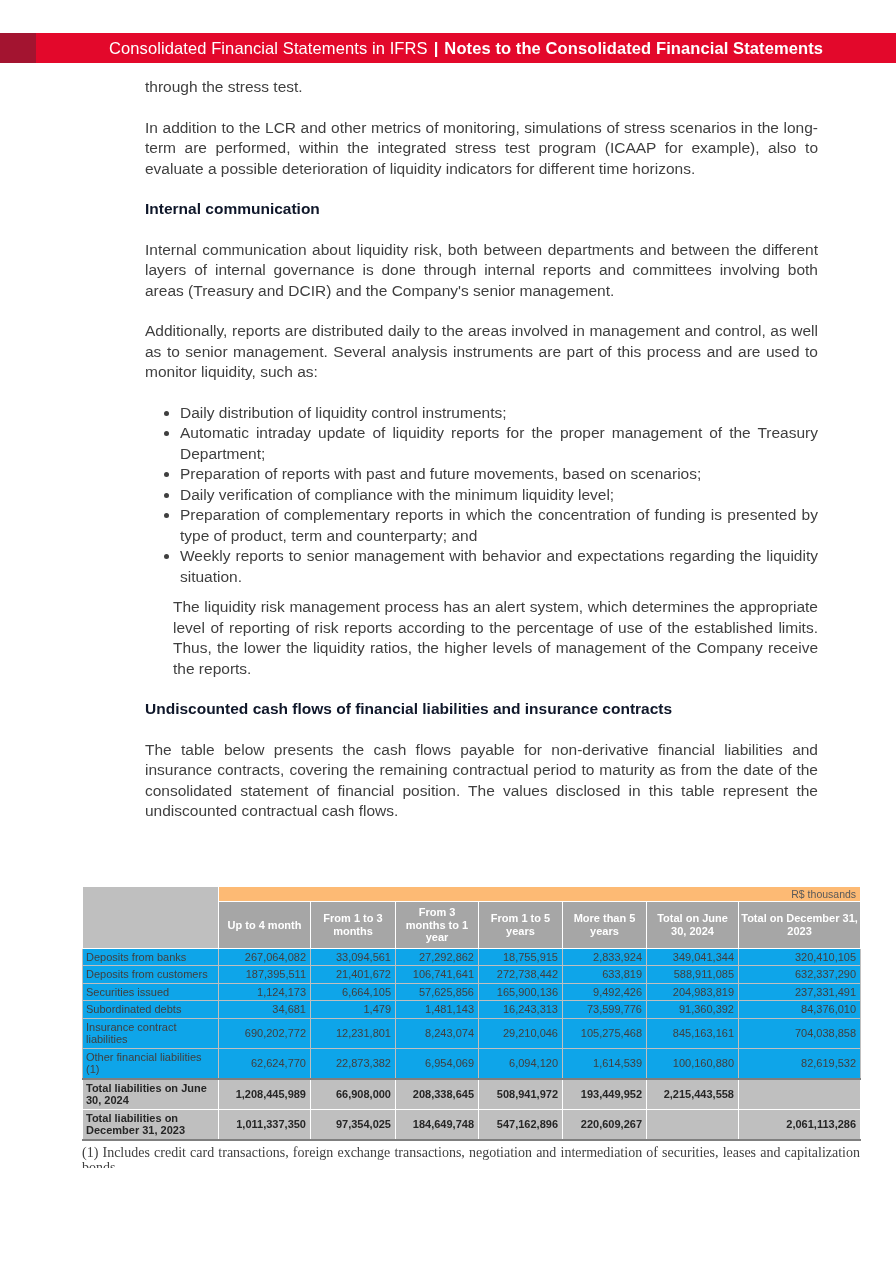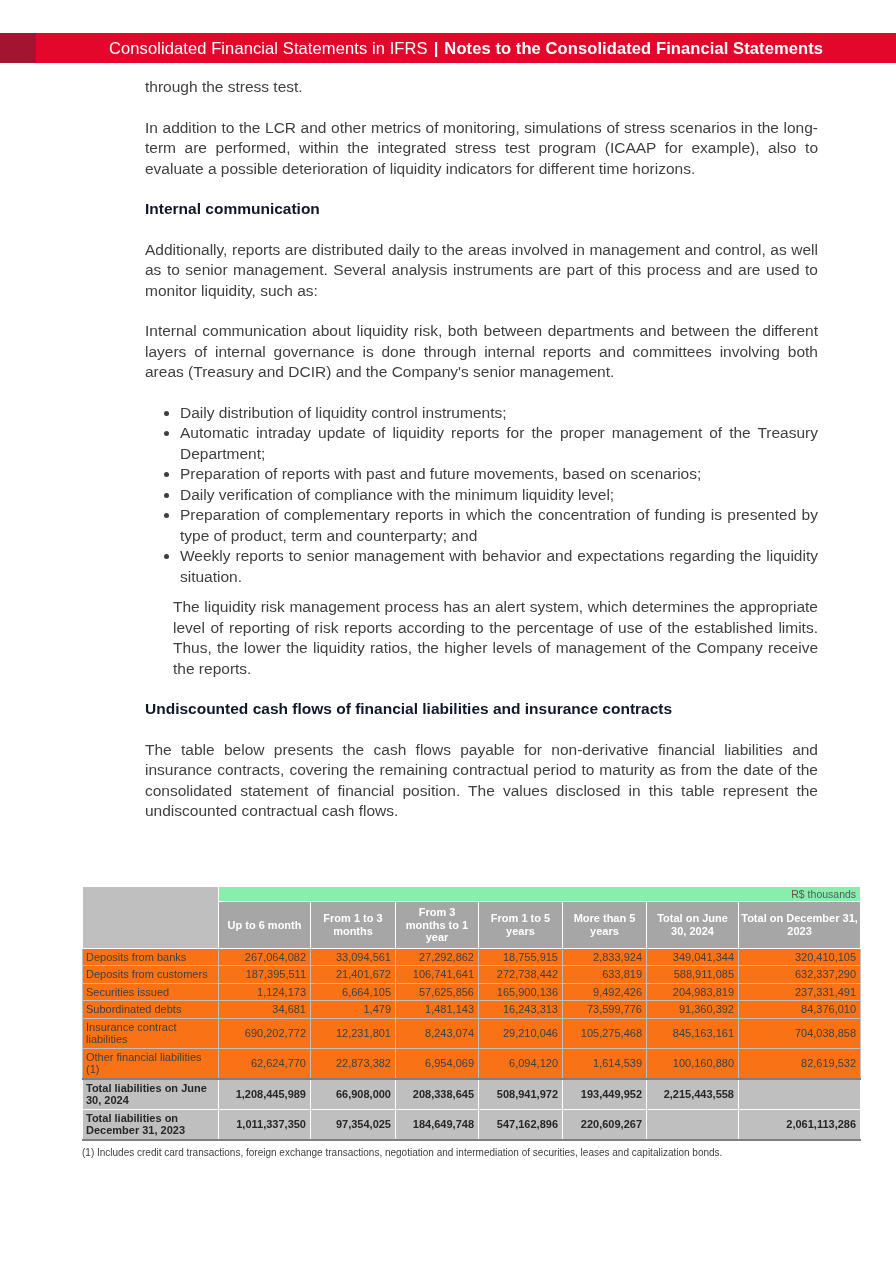--- a/index.html
+++ b/index.html
@@ -22,30 +22,30 @@
   .body-text p.after-list { margin-top:10px;margin-left:28px; }
   .body-text .subhead { margin-top:20px; font-weight:700; font-size:15.5px; color:#0f172a; text-align:left; }
   ul.bullet-list { margin-top:20px; list-style:disc outside; padding-left:35px; }
   ul.bullet-list li { text-align:justify; }
 
   
   .table-section { position:absolute; top:866px; left:0; width:896px; }
   table.fin-table { border-collapse:collapse; table-layout:fixed; width:778px; margin:20px 0 0 82px; font-size:11px; color:#404040; }
   .fin-table th, .fin-table td { padding:1px 4px; vertical-align:middle; }
   .fin-table .corner { background:#BFBFBF; border:1px solid #ffffff; }
-  .fin-table .currency { background:#86efac; color:#595959; font-weight:400; text-align:right; font-size:10.5px; height:14px; border:1px solid #ffffff; }
+  .fin-table .currency { background:#fdba74; color:#595959; font-weight:400; text-align:right; font-size:10.5px; height:14px; border:1px solid #ffffff; }
   .fin-table .col-head { background:#A6A6A6; color:#ffffff; font-weight:700; text-align:center; line-height:12.5px; padding:4px 2px; border:1px solid #ffffff; height:42px; }
-  .fin-table .data-row td { background:#f97316; border:1px solid #BFBFBF; height:16px; }
+  .fin-table .data-row td { background:#0ea5e9; border:1px solid #BFBFBF; height:16px; }
   .fin-table .data-row:first-child td { border-top:1px solid #808080; }
   .fin-table .row-label { text-align:left; line-height:12.5px; padding:2px 3px; }
   .fin-table .num { text-align:right; white-space:nowrap; }
   .fin-table .total-row td { background:#BFBFBF; color:#262626; font-weight:700; border:1px solid #ffffff; line-height:12.5px; height:26px; }
   .fin-table .total-row.first td { border-top:2px solid #7f7f7f; }
   .fin-table .total-row.last td { border-bottom:2px solid #7f7f7f; }
-  .footnote { width:778px; margin:4px 0 0 82px; font-size:10px; line-height:15px; color:#404040; text-align:justify; }
+  .footnote { width:778px; margin:4px 0 0 82px; font-size:14px; line-height:15px; color:#404040; text-align:justify;font-family:Liberation Serif, serif; }
 
   
   .footer { position:absolute; top:1206px; left:82px; right:95px; display:flex; justify-content:space-between; align-items:flex-end; }
   .footer .brand-line { font-size:19px; }
   .footer .brand { color:#CC092F; font-weight:700; letter-spacing:0.5px; }
   .footer .brand-sep { color:#CC092F; font-weight:700; margin:0 3px; }
   .footer .brand-sub { color:#9A9A9A; font-weight:400; }
   .footer .page-num { color:#14532d; font-weight:700; font-size:17px; }
 </style>
 </head>
@@ -57,22 +57,22 @@
     <div class="banner-accent"></div>
     <div class="banner-text">
       <span class="seg-regular">Consolidated Financial Statements in IFRS</span><span class="seg-sep">|</span><span class="seg-bold">Notes to the Consolidated Financial Statements</span>
     </div>
   </header>
 
   <main class="body-text">
     <p class="para first">through the stress test.</p>
     <p class="para">In addition to the LCR and other metrics of monitoring, simulations of stress scenarios in the long-term are performed, within the integrated stress test program (ICAAP for example), also to evaluate a possible deterioration of liquidity indicators for different time horizons.</p>
     <p class="subhead">Internal communication</p>
+    <p class="para">Internal communication about liquidity risk, both between departments and between the different layers of internal governance is done through internal reports and committees involving both areas (Treasury and DCIR) and the Company's senior management.</p>
     <p class="para">Additionally, reports are distributed daily to the areas involved in management and control, as well as to senior management. Several analysis instruments are part of this process and are used to monitor liquidity, such as:</p>
-    <p class="para">Internal communication about liquidity risk, both between departments and between the different layers of internal governance is done through internal reports and committees involving both areas (Treasury and DCIR) and the Company's senior management.</p>
     <ul class="bullet-list">
         <li>Daily distribution of liquidity control instruments;</li>
         <li>Automatic intraday update of liquidity reports for the proper management of the Treasury Department;</li>
         <li>Preparation of reports with past and future movements, based on scenarios;</li>
         <li>Daily verification of compliance with the minimum liquidity level;</li>
         <li>Preparation of complementary reports in which the concentration of funding is presented by type of product, term and counterparty; and</li>
         <li>Weekly reports to senior management with behavior and expectations regarding the liquidity situation.</li>
       </ul>
     <p class="para after-list">The liquidity risk management process has an alert system, which determines the appropriate level of reporting of risk reports according to the percentage of use of the established limits. Thus, the lower the liquidity ratios, the higher levels of management of the Company receive the reports.</p>
     <p class="subhead">Undiscounted cash flows of financial liabilities and insurance contracts</p>
@@ -90,21 +90,21 @@
           <col style="width:84px">
           <col style="width:92px">
           <col style="width:122px">
       </colgroup>
       <thead>
         <tr>
           <th class="corner" rowspan="2"></th>
           <th class="currency" colspan="7">R$ thousands</th>
         </tr>
         <tr>
-            <th class="col-head">Up to 6 month</th>
+            <th class="col-head">Up to 4 month</th>
             <th class="col-head">From 1 to 3 months</th>
             <th class="col-head">From 3 months to 1 year</th>
             <th class="col-head">From 1 to 5 years</th>
             <th class="col-head">More than 5 years</th>
             <th class="col-head">Total on June 30, 2024</th>
             <th class="col-head">Total on December 31, 2023</th>
           </tr>
       </thead>
       <tbody>
           <tr class="data-row">

